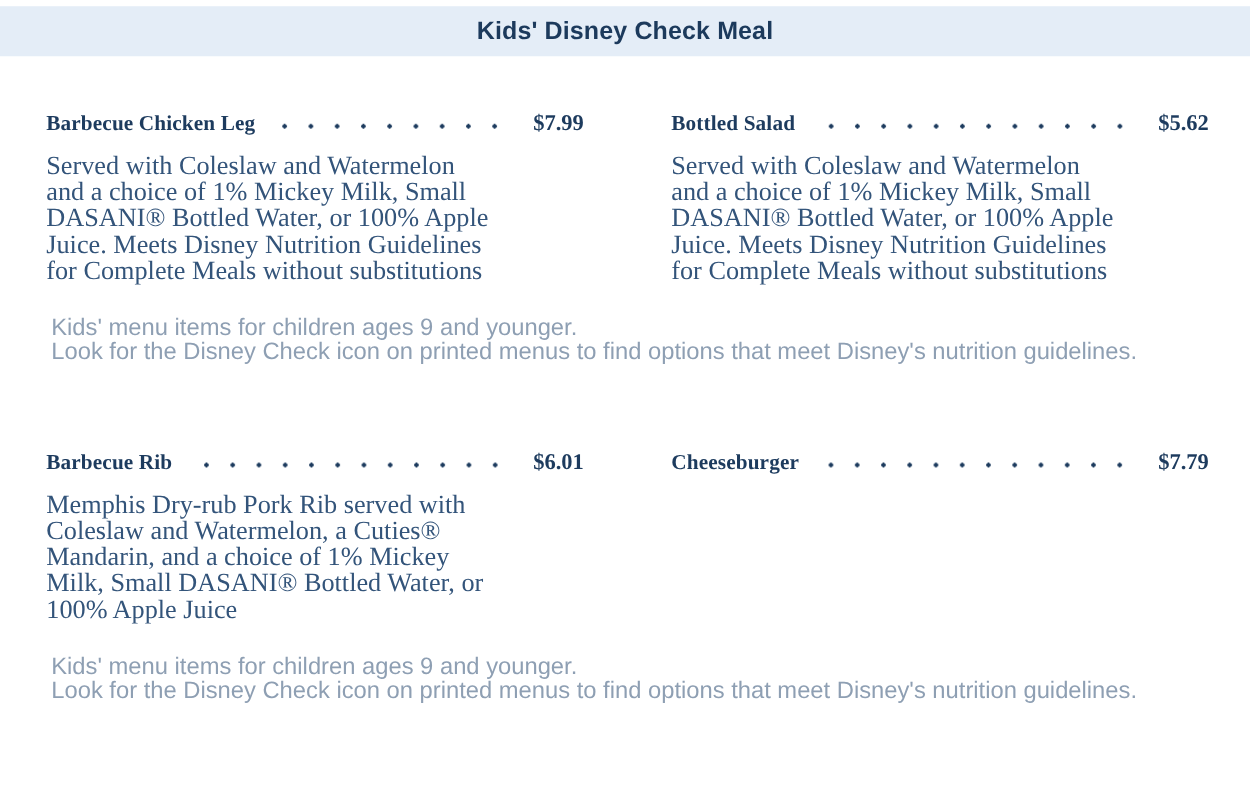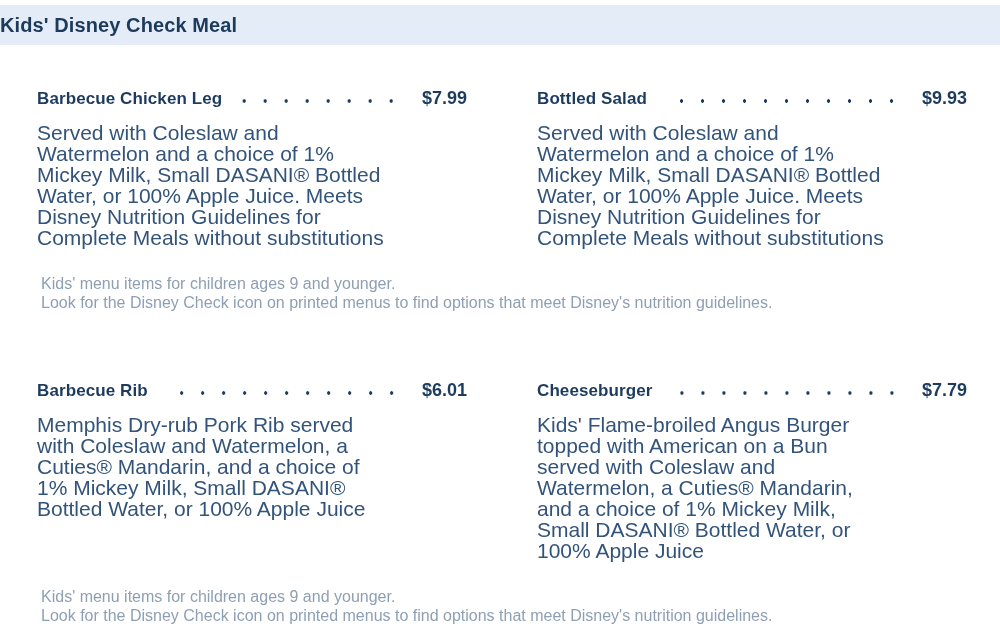--- a/index.html
+++ b/index.html
@@ -22,33 +22,35 @@
     -webkit-font-smoothing:antialiased;
   }
   .page{width:1000px;}
   .section{width:100%;}
   .section-band{
     margin-top:5px;
     height:40px;
     background:var(--band-bg);
     display:flex;
     align-items:center;
+    justify-content:center;
   }
   .section-title{
     font-size:20px;
     font-weight:bold;
     color:var(--heading);
     letter-spacing:0.1px;
   }
   .section-content{
     padding:43px 33px 0 37px;
   }
   .columns{
     display:flex;
     gap:70px;
+    font-family:Liberation Serif, serif;
   }
   .col{
     width:430px;
     flex:0 0 430px;
   }
   .item-head{
     display:flex;
     align-items:baseline;
   }
   .item-name{
@@ -78,21 +80,21 @@
     margin-top:13px;
     max-width:356px;
     font-size:21px;
     line-height:21px;
     color:var(--description);
   }
   .footnotes{
     margin:26px 0 0 4px;
   }
   .footnote{
-    font-size:16px;
+    font-size:19px;
     line-height:19px;
     color:var(--footnote);
   }
   .section + .section .section-band{
     margin-top:56px;
   }
   .section-content.second{
     padding-top:68px;
   }
 </style>
@@ -115,21 +117,21 @@
               <span class="item-price">$7.99</span>
             </div>
             <p class="item-desc">Served with Coleslaw and Watermelon and a choice of 1% Mickey Milk, Small DASANI® Bottled Water, or 100% Apple Juice. Meets Disney Nutrition Guidelines for Complete Meals without substitutions</p>
           </div>
         </div>
         <div class="col">
           <div class="menu-item">
             <div class="item-head">
               <span class="item-name">Bottled Salad</span>
               <span class="leader"></span>
-              <span class="item-price">$9.93</span>
+              <span class="item-price">$5.62</span>
             </div>
             <p class="item-desc">Served with Coleslaw and Watermelon and a choice of 1% Mickey Milk, Small DASANI® Bottled Water, or 100% Apple Juice. Meets Disney Nutrition Guidelines for Complete Meals without substitutions</p>
           </div>
         </div>
       </div>
       <div class="footnotes">
         <p class="footnote">Kids' menu items for children ages 9 and younger.</p>
         <p class="footnote">Look for the Disney Check icon on printed menus to find options that meet Disney's nutrition guidelines.</p>
       </div>
     </div>
@@ -148,21 +150,20 @@
             <p class="item-desc">Memphis Dry-rub Pork Rib served with Coleslaw and Watermelon, a Cuties® Mandarin, and a choice of 1% Mickey Milk, Small DASANI® Bottled Water, or 100% Apple Juice</p>
           </div>
         </div>
         <div class="col">
           <div class="menu-item">
             <div class="item-head">
               <span class="item-name">Cheeseburger</span>
               <span class="leader"></span>
               <span class="item-price">$7.79</span>
             </div>
-            <p class="item-desc">Kids' Flame-broiled Angus Burger topped with American on a Bun served with Coleslaw and Watermelon, a Cuties® Mandarin, and a choice of 1% Mickey Milk, Small DASANI® Bottled Water, or 100% Apple Juice</p>
           </div>
         </div>
       </div>
       <div class="footnotes">
         <p class="footnote">Kids' menu items for children ages 9 and younger.</p>
         <p class="footnote">Look for the Disney Check icon on printed menus to find options that meet Disney's nutrition guidelines.</p>
       </div>
     </div>
   </section>
 

